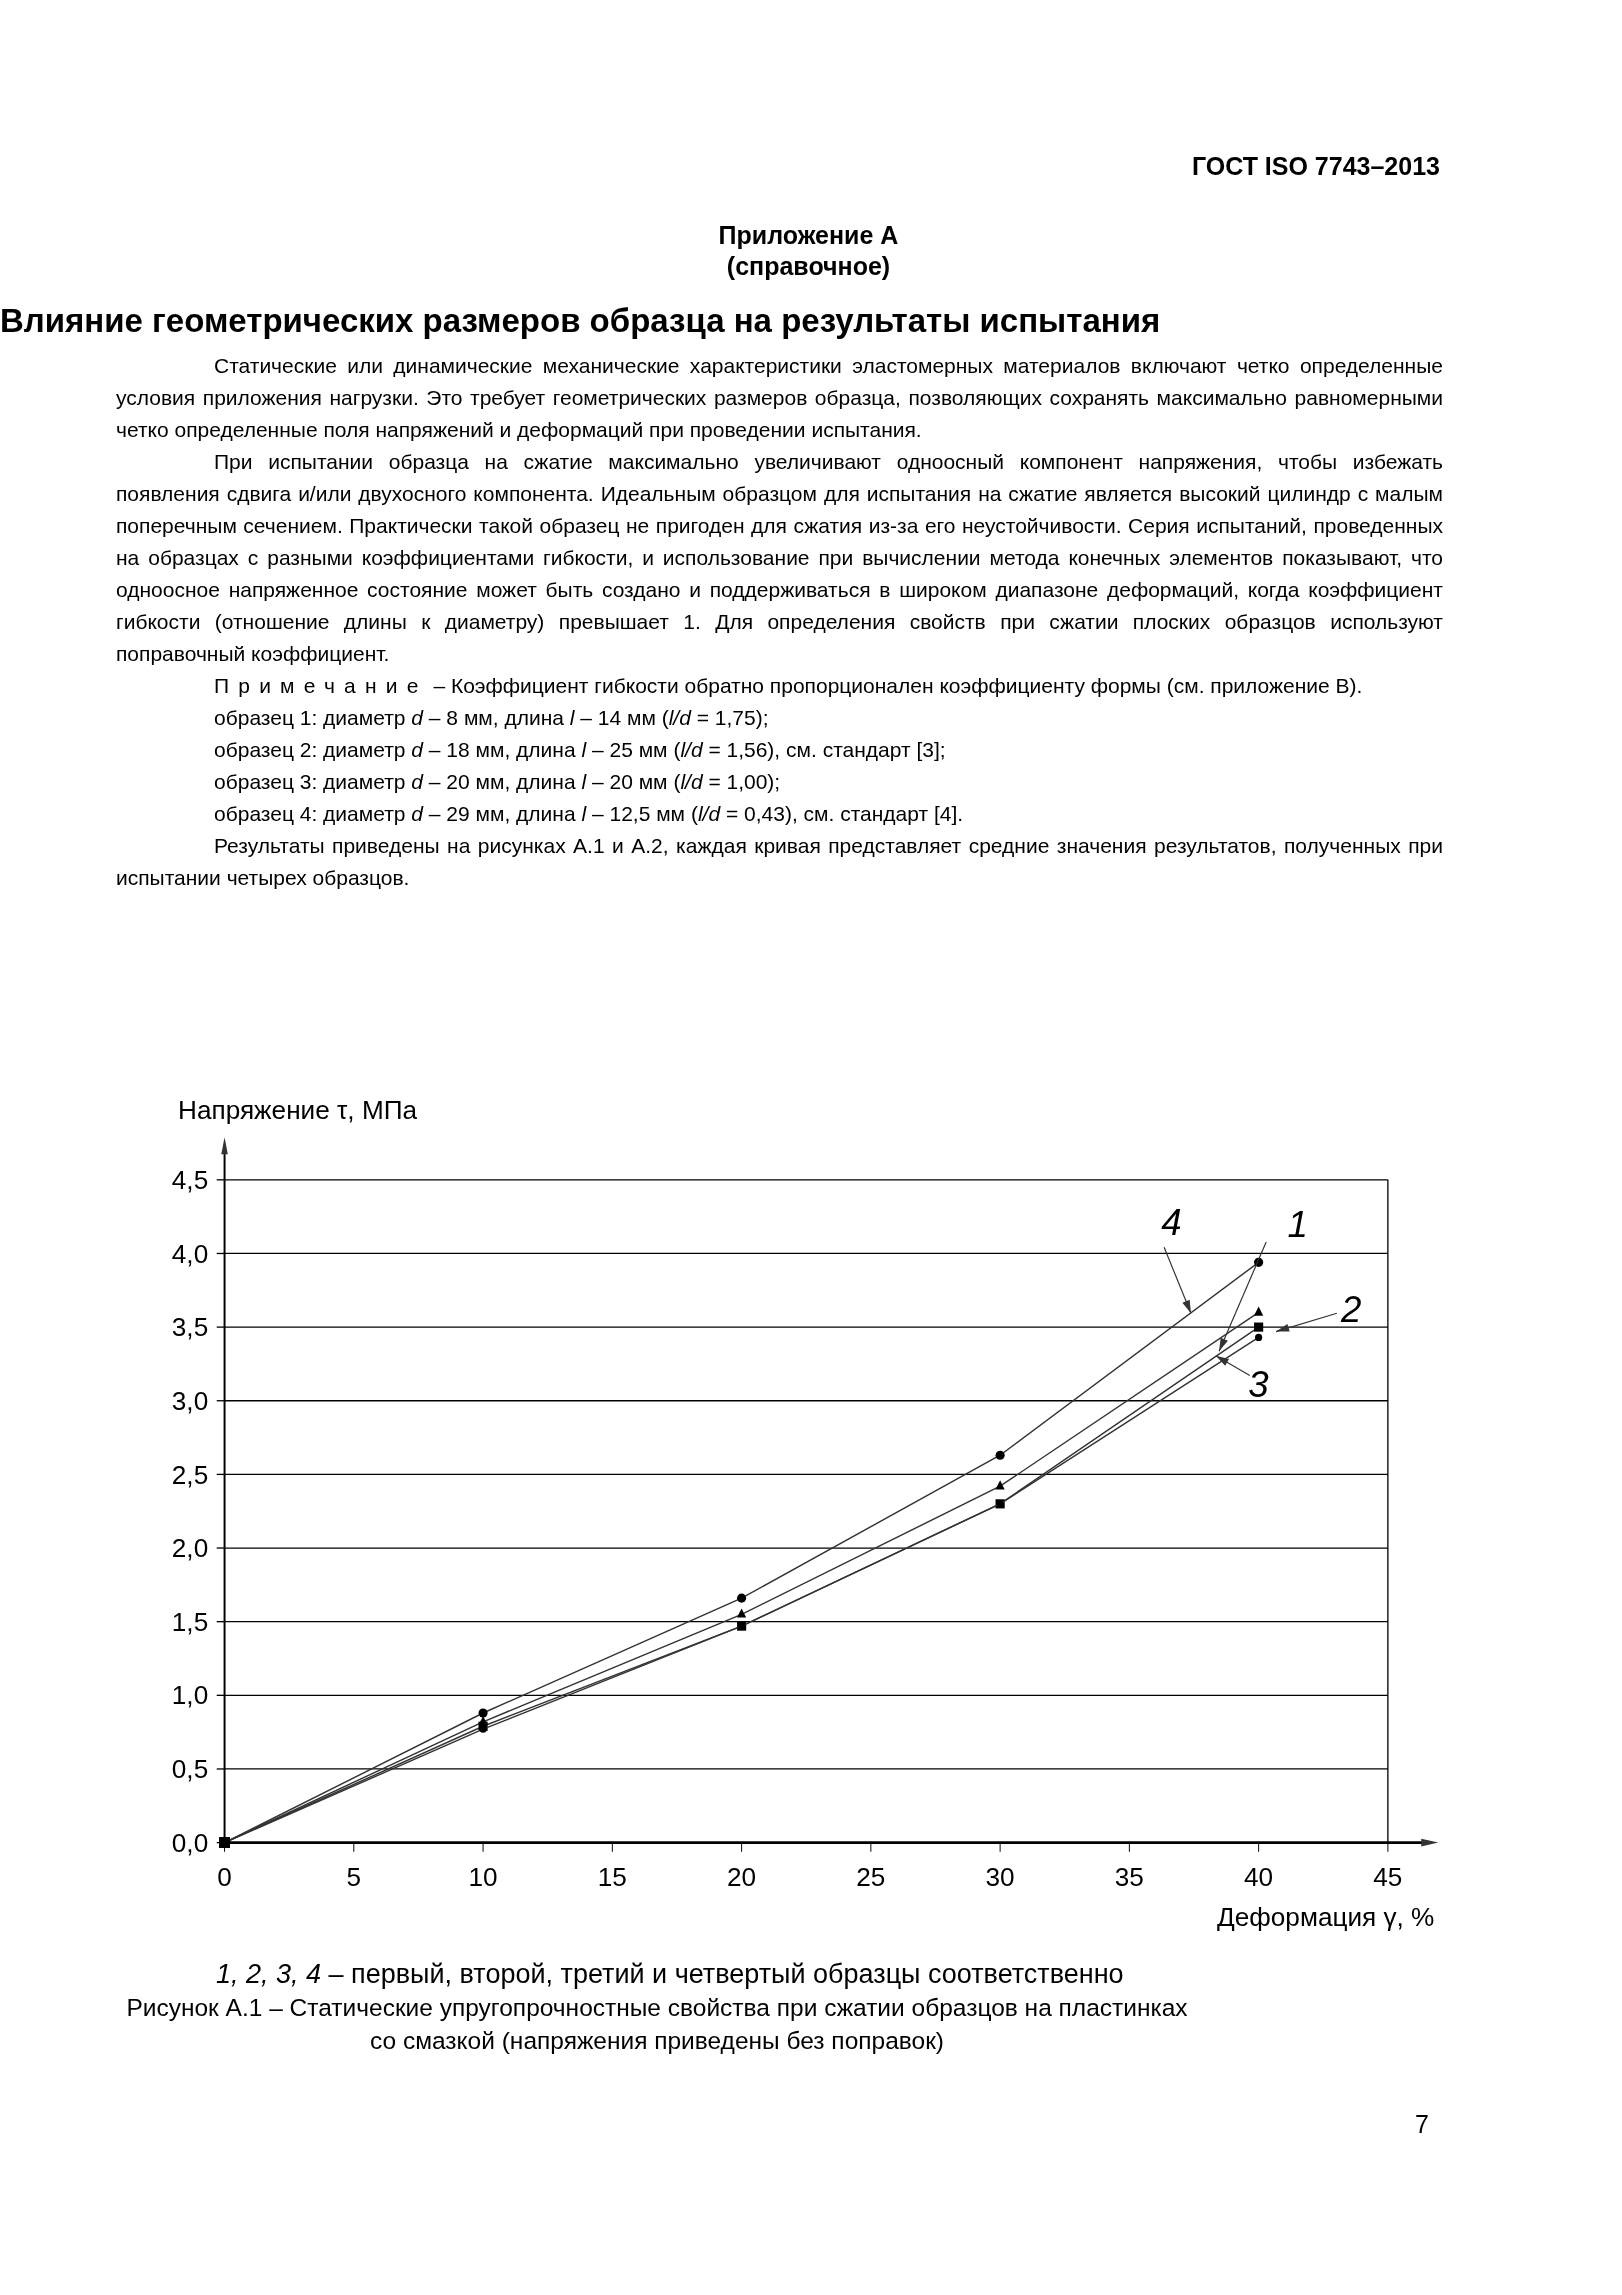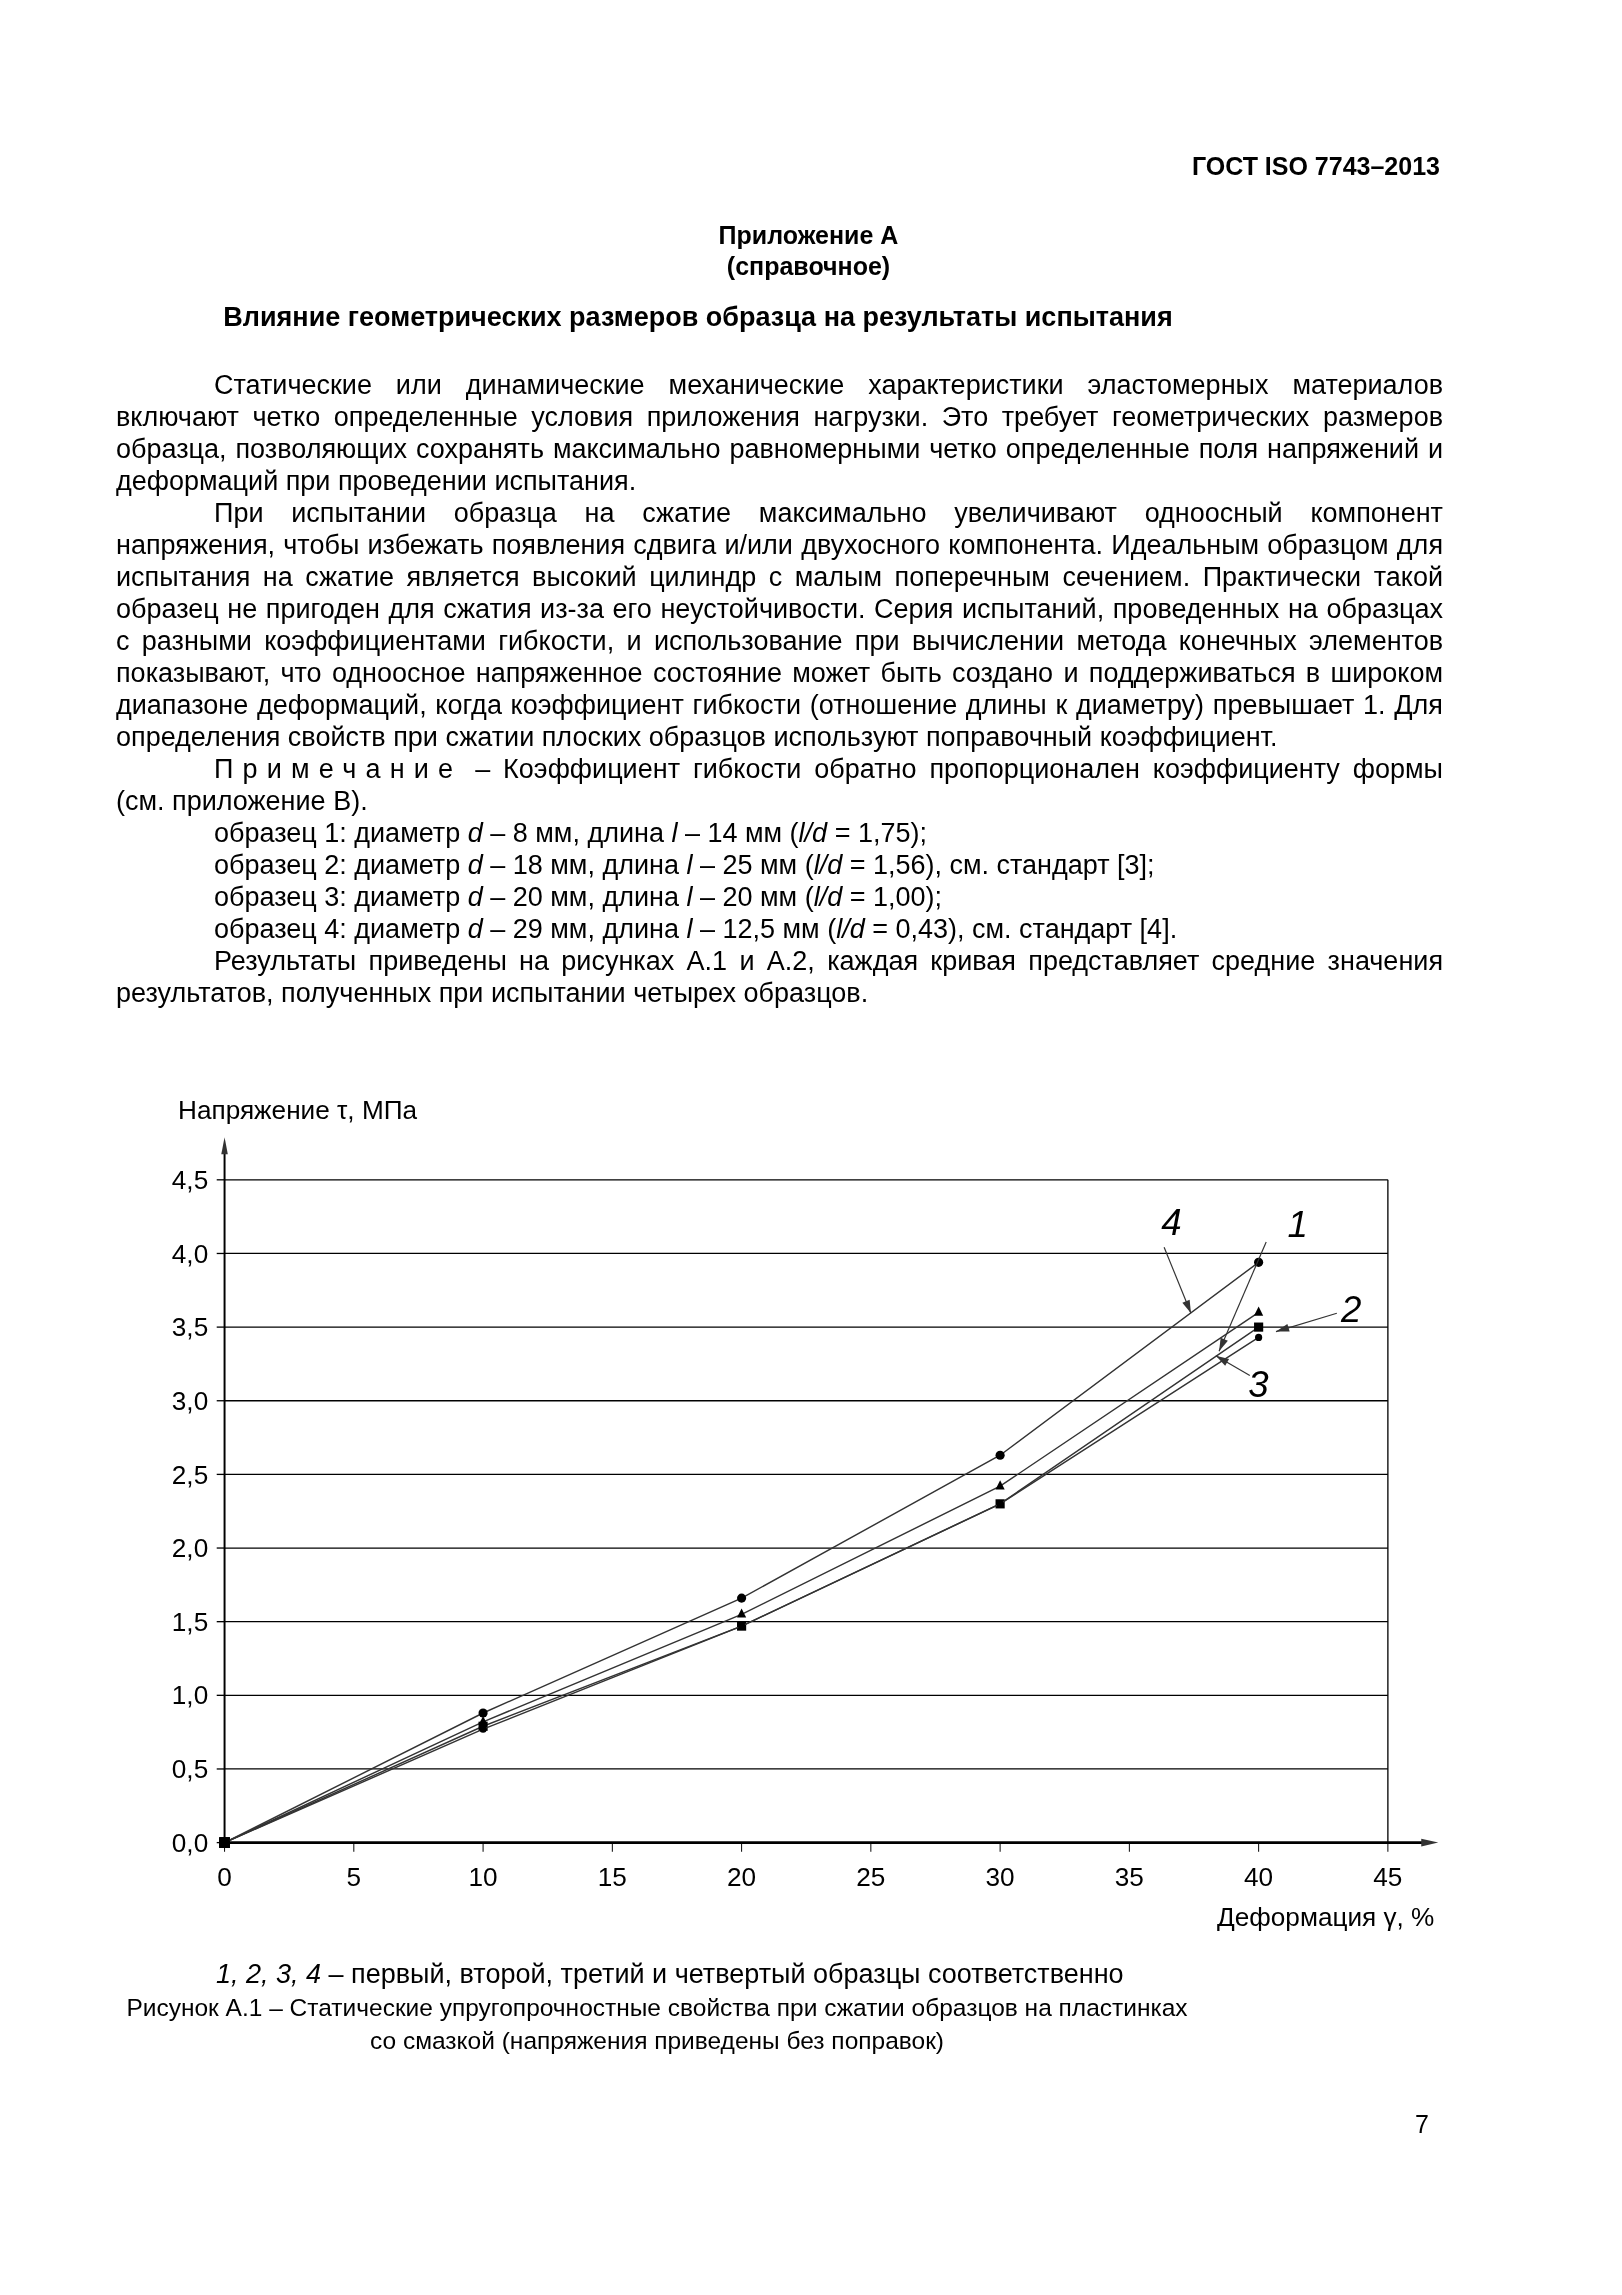--- a/index.html
+++ b/index.html
@@ -1,23 +1,23 @@
 <!DOCTYPE html>
 <html style="font-size:10.5px"><head>
 <meta charset="utf-8">
 <style>
   html, body { margin: 0; padding: 0; background: #ffffff; }
   body { width: 1623px; height: 2295px; position: relative; overflow: hidden;
          font-family: "Liberation Sans", sans-serif; color: #000; }
   .header-code { position: absolute; top: 152px; right: 183px; font-size: 25px; font-weight: bold; text-align: right; }
   .appendix-title { position: absolute; top: 220px; left: 0; width: 1617px; text-align: center;
                     font-size: 25px; font-weight: bold; line-height: 31px; }
-  .section-title { position: absolute; top: 302px; left: 0; width: 1396px; text-align: center;
-                   font-size: 27px; font-weight: bold; }
-  .body-text { position: absolute; top: 350px; left: 116px; width: 1327px; font-size: 27px; line-height: 32px; margin-top: 19px; }
+  .section-title { position: absolute; top: 302px; left: 0; width: 1396px; 
+                   font-size: 33px; font-weight: bold; }
+  .body-text { position: absolute; top: 350px; left: 116px; width: 1327px; font-size: 21px; line-height: 32px; }
   .body-text p { margin: 0; text-align: justify; text-indent: 98px; }
   .body-text p.item { text-indent: 98px; text-align: left; }
   .spaced { letter-spacing: 9.2px; }
   .chart-wrap { position: absolute; top: 1073px; left: 131px; width: 1374px; height: 864px; }
   .chart-wrap svg { position: absolute; left: 0; top: 0; }
   .legend-note { position: absolute; top: 1959px; left: 216px; font-size: 27px; }
   .legend-note i { font-style: italic; }
   .caption { position: absolute; top: 1991px; left: 0; width: 1314px; text-align: center;
              font-size: 24.5px; line-height: 33px; }
   .page-num { position: absolute; top: 2110px; left: 1415px; font-size: 25px; }

